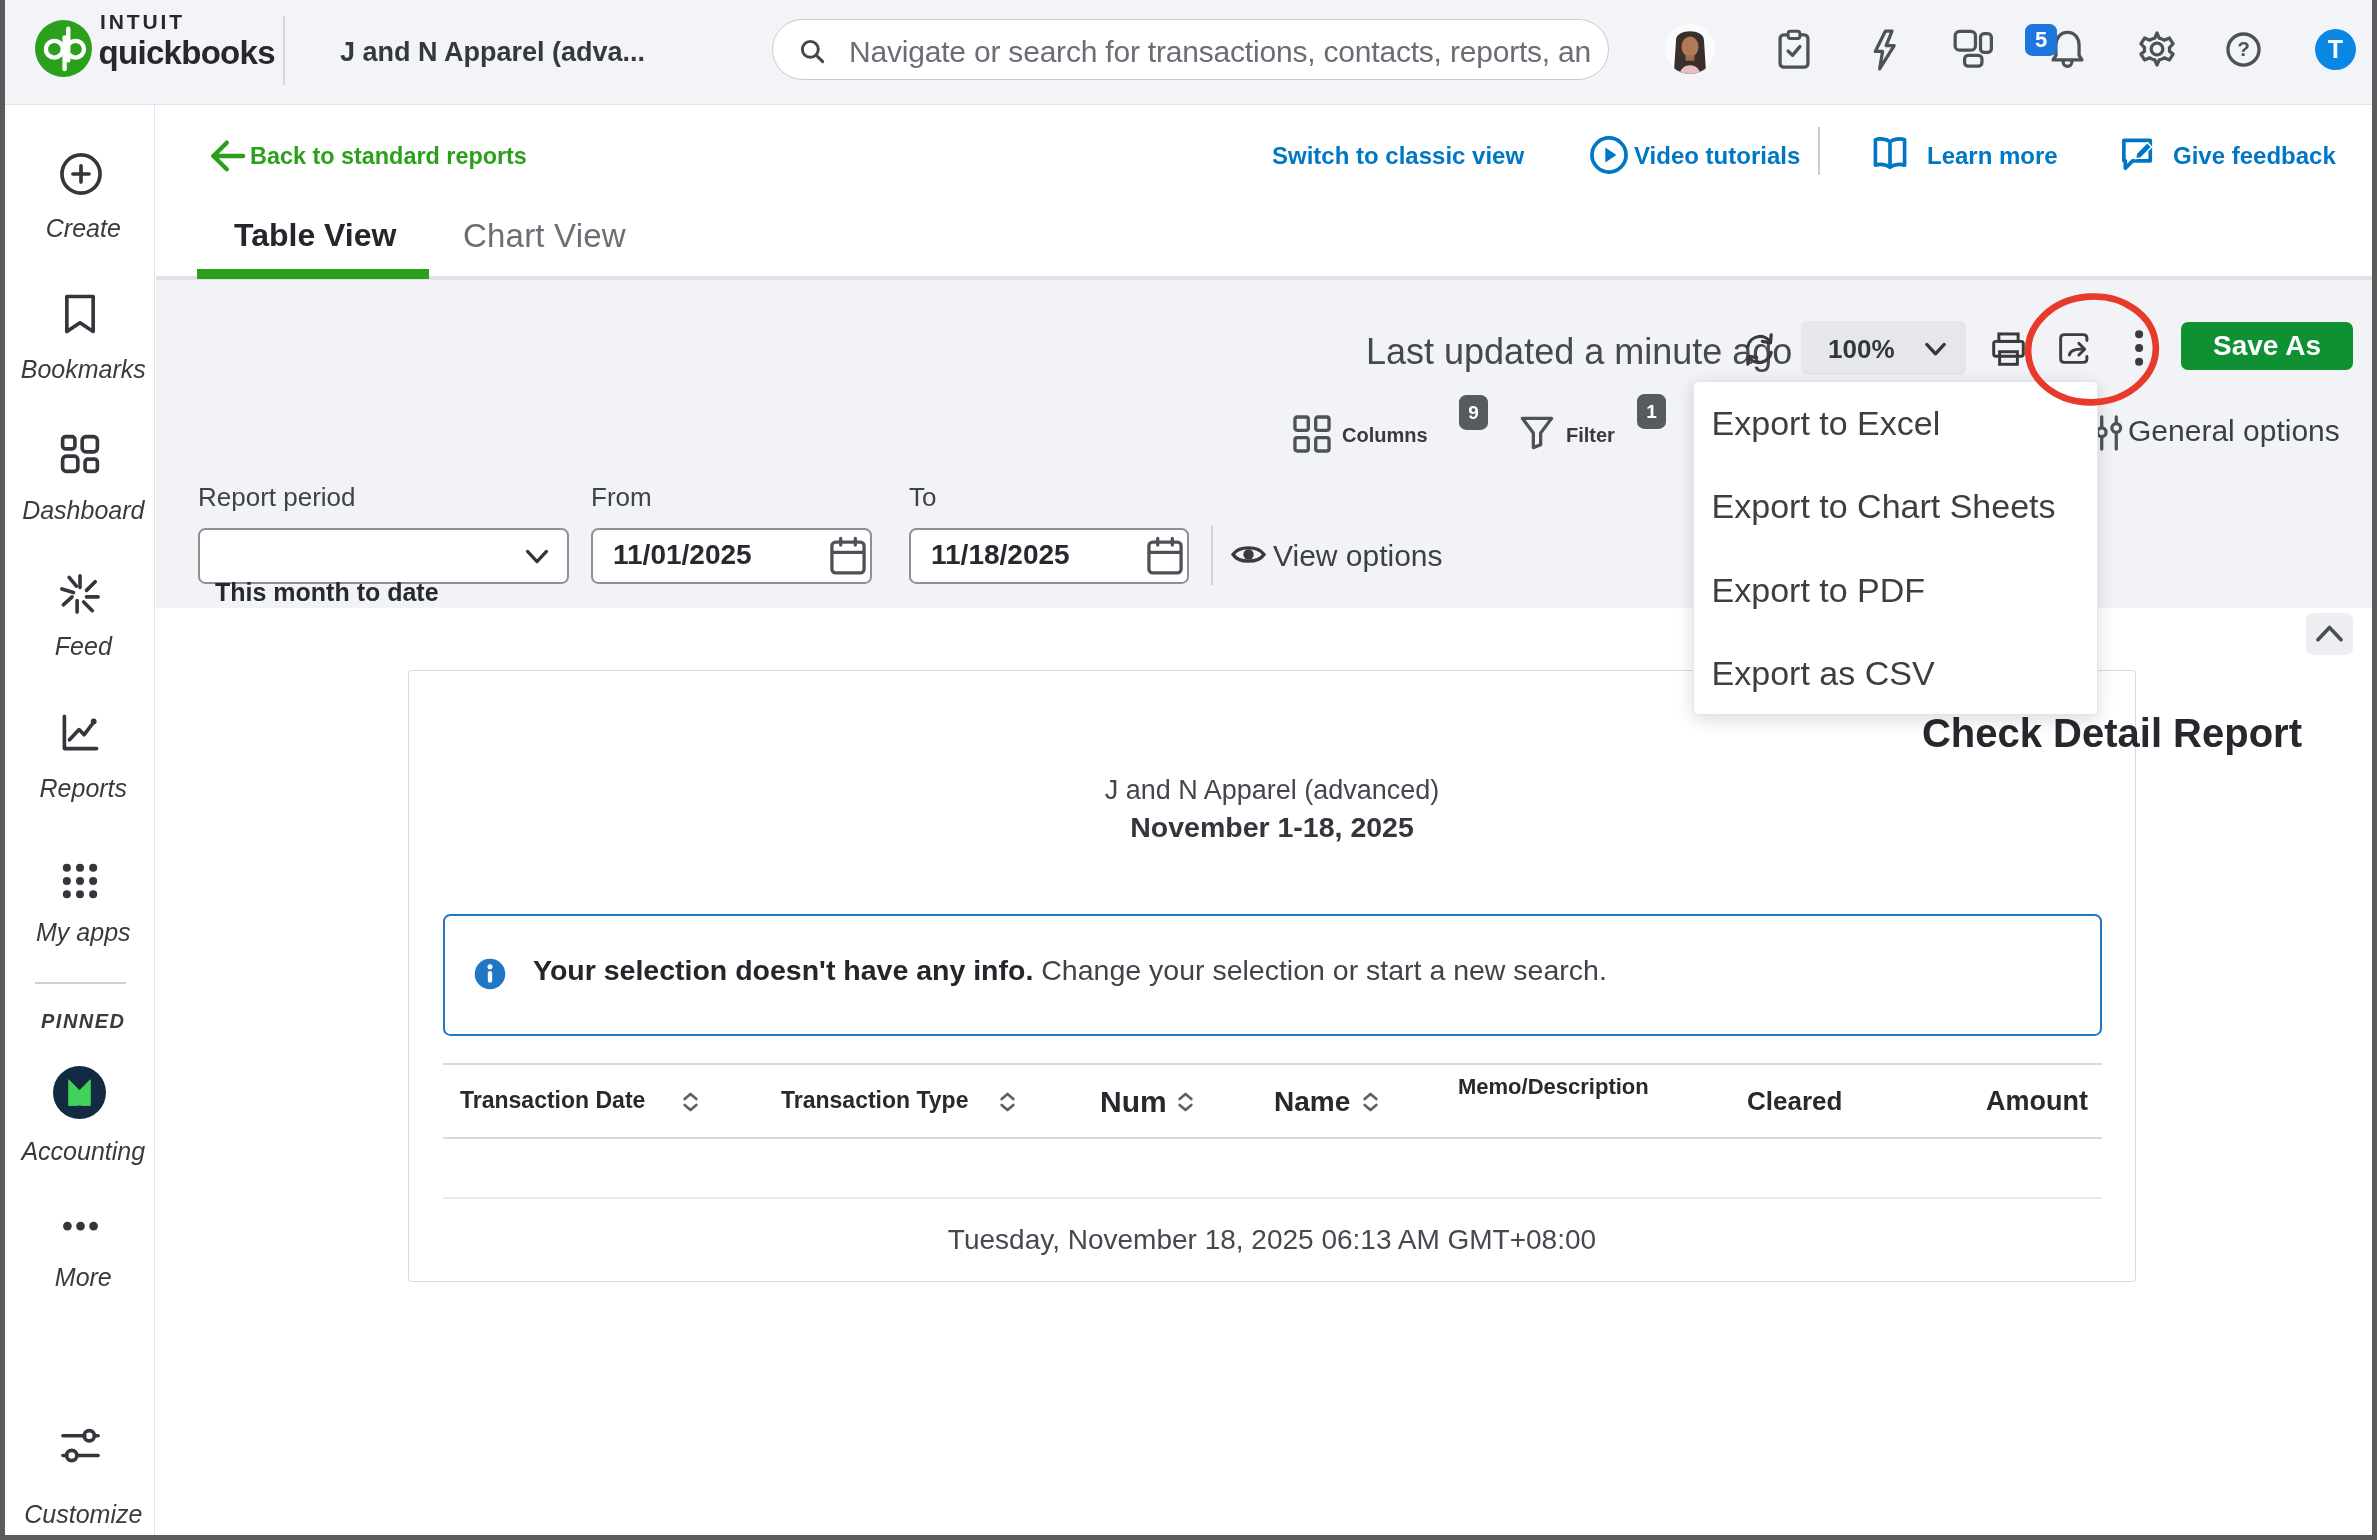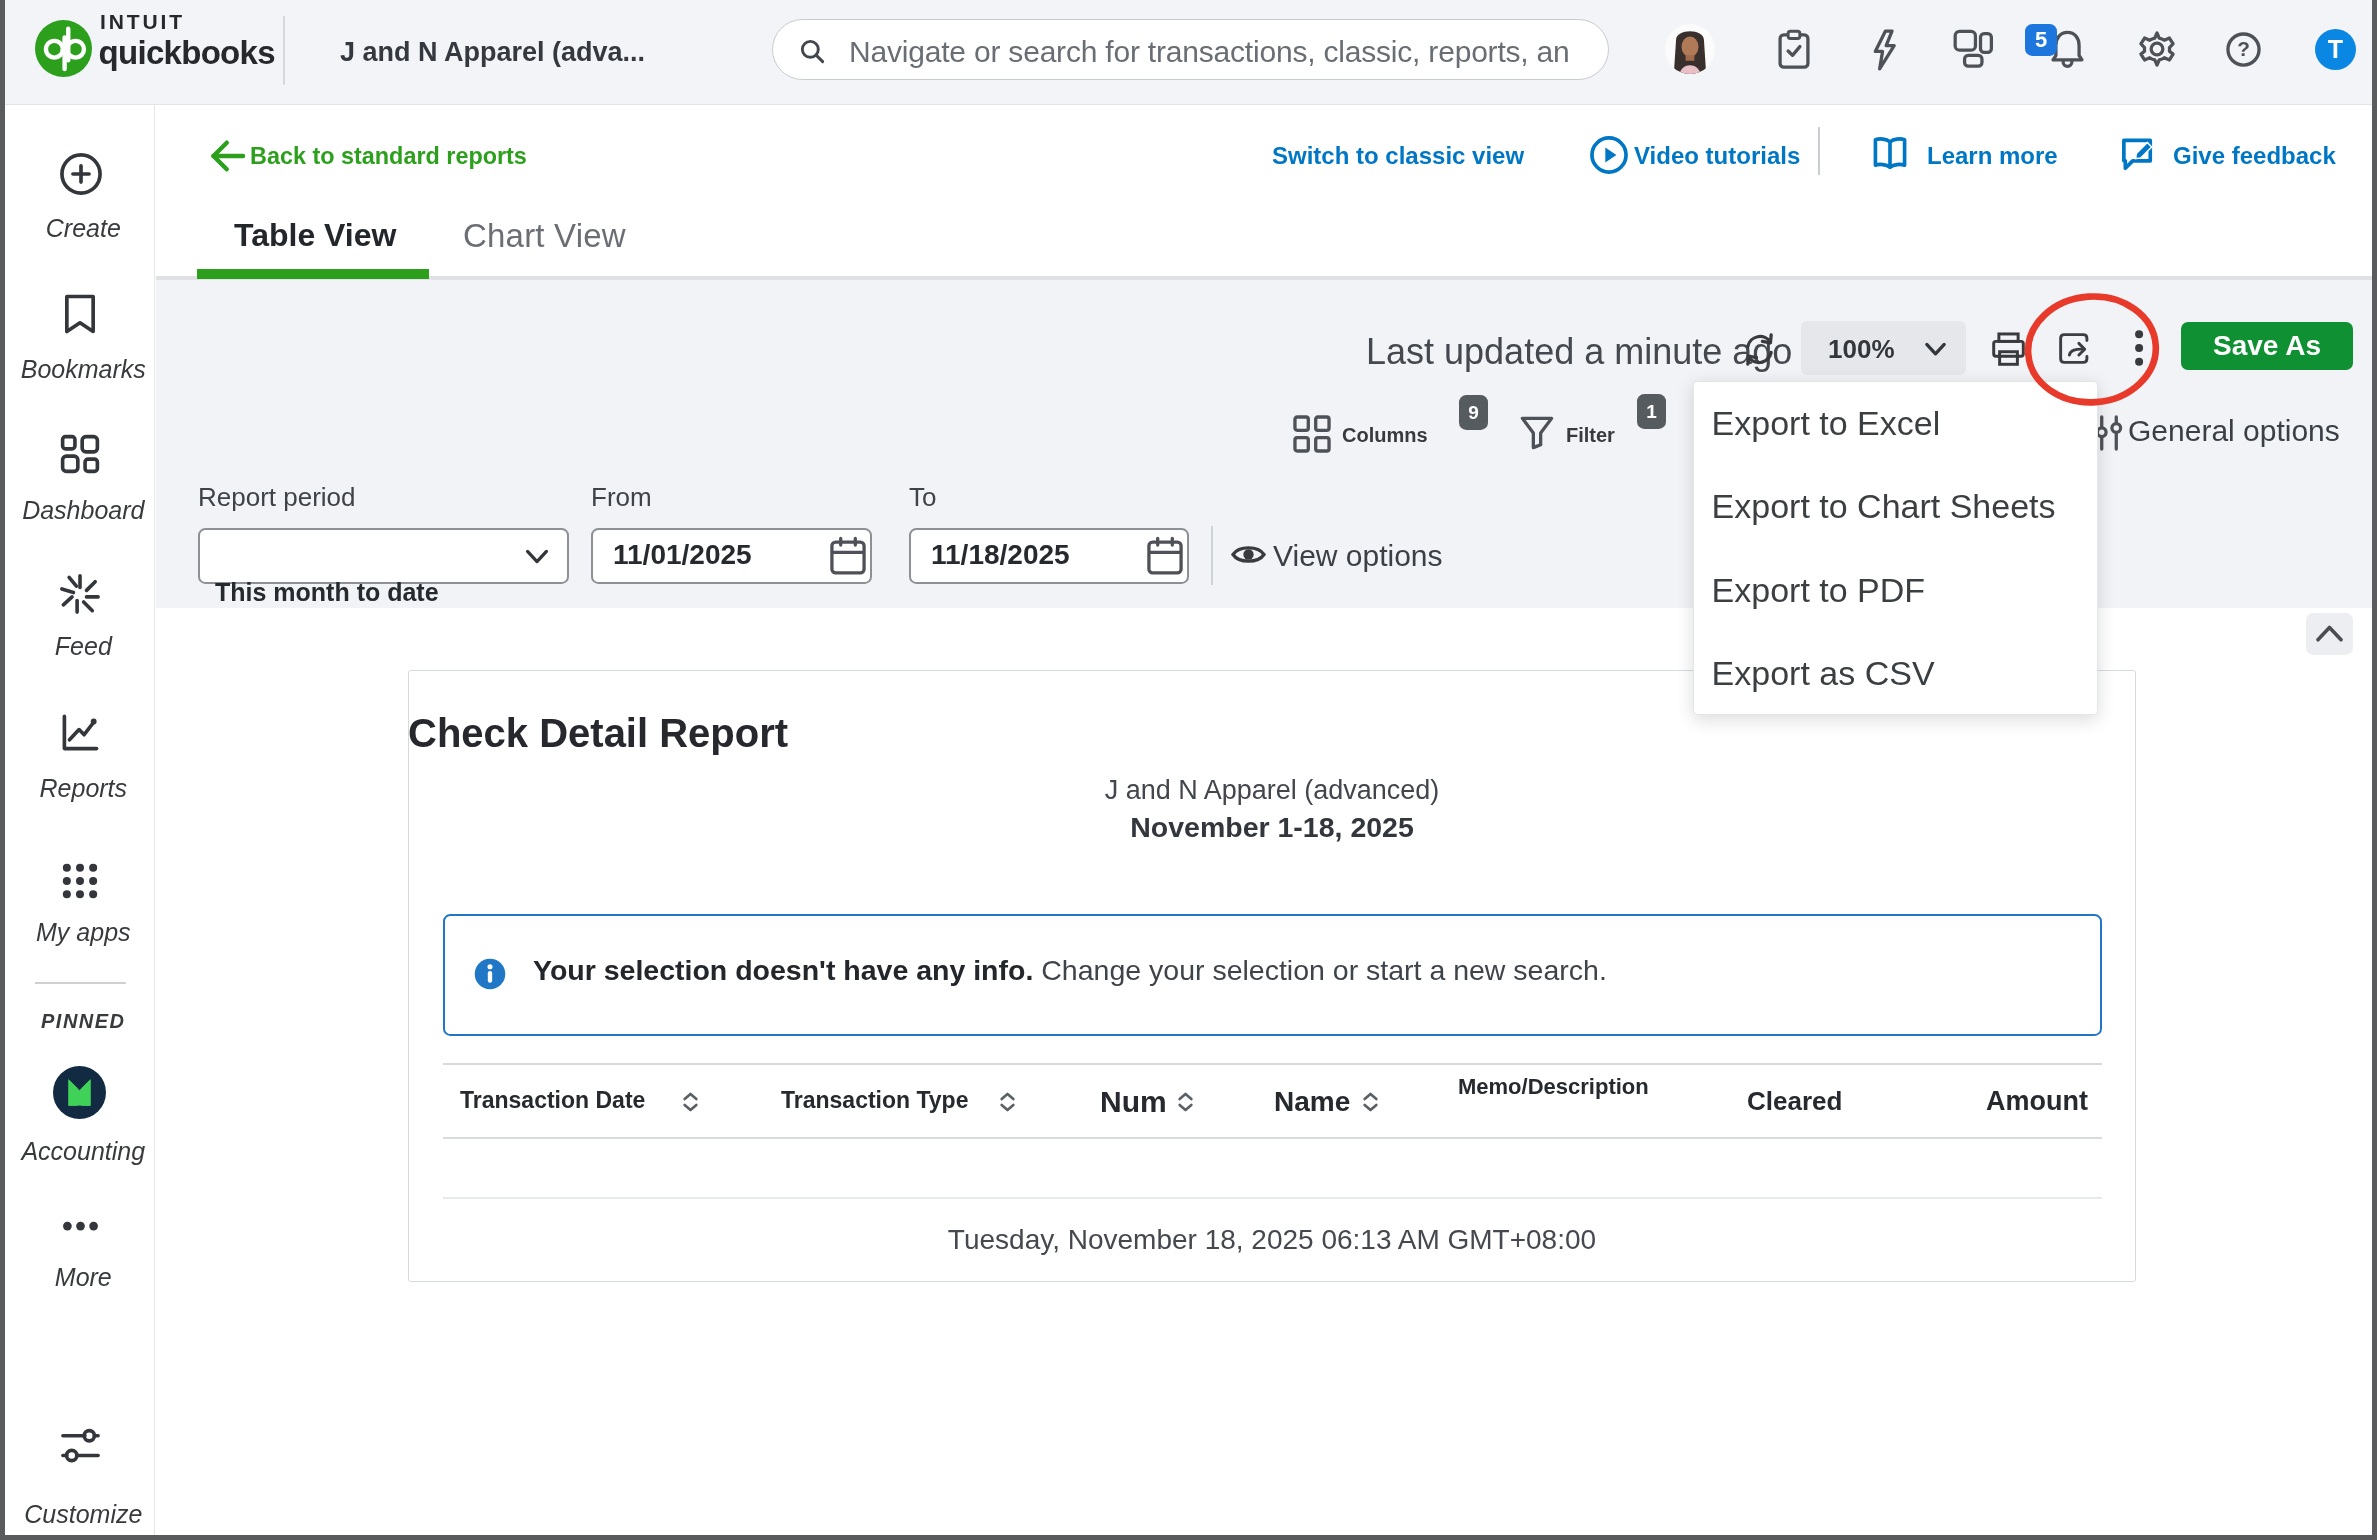--- a/index.html
+++ b/index.html
@@ -69,21 +69,21 @@
     <div class="l1">INTUIT</div>
     <div class="l2">quickbooks</div>
   </div>
   <div id="tdiv" class="abs" style="z-index:11"></div>
   <div id="company" class="abs" style="z-index:11">J and N Apparel (adva...</div>
   <div id="search" class="abs" style="z-index:11"></div>
   <svg class="abs" style="left:798px;top:37px;z-index:12" width="29" height="29" viewBox="0 0 40 40">
     <circle cx="17" cy="17" r="11" fill="none" stroke="#43464c" stroke-width="4"></circle>
     <line x1="25" y1="25" x2="34" y2="34" stroke="#43464c" stroke-width="4" stroke-linecap="round"></line>
   </svg>
-  <div id="searchph" class="abs" style="z-index:12">Navigate or search for transactions, classic, reports, an</div>
+  <div id="searchph" class="abs" style="z-index:12">Navigate or search for transactions, contacts, reports, an</div>
   <div id="topicons" class="abs" style="z-index:12">
 
     <svg class="abs" style="left:1665px;top:24px;" width="50" height="50" viewBox="0 0 68 68">
       <defs>
           <clipPath id="avc">
             <circle cx="34" cy="34" r="34"></circle>
           </clipPath>
         </defs>
       <g clip-path="url(#avc)">
         <rect width="68" height="68" fill="#fbfbfc"></rect>
@@ -357,21 +357,21 @@
   <div class="intxt abs" style="left:931px;font-size:28px;">11/18/2025</div>
   <div class="abs" style="left:1211px;top:526px;width:1.5px;height:59px;background:#cfd2d6;z-index:6"></div>
   <div class="abs" style="left:1273px;top:539px;font-size:30px;color:#3c3f45;z-index:6">View options</div>
 
   <div id="chevbtn" class="abs"></div>
   <svg class="abs" style="left:2312px;top:621px;z-index:5" width="35" height="26" viewBox="0 0 48 36">
     <polyline points="8,26 24,9 40,26" fill="none" stroke="#4a4d52" stroke-width="5" stroke-linecap="round" stroke-linejoin="round"></polyline>
   </svg>
 
   <div id="card" class="abs"></div>
-  <div class="abs" style="left:408px;top:711px;width:1894px;text-align:left;font-size:40px;font-weight:bold;color:#26282e;z-index:5">Check Detail Report</div>
+  <div class="abs" style="left:408px;top:711px;width:1894px;text-align:right;font-size:40px;font-weight:bold;color:#26282e;z-index:5">Check Detail Report</div>
   <div class="abs" style="left:408px;top:775px;width:1728px;text-align:center;font-size:27px;color:#43464c;z-index:5">J and N Apparel (advanced)</div>
   <div class="abs" style="left:408px;top:811px;width:1728px;text-align:center;font-size:28.5px;font-weight:600;color:#33363c;z-index:5">November 1-18, 2025</div>
 
   <div id="alert" class="abs"></div>
   <svg class="abs" style="left:474px;top:958px;z-index:5" width="32" height="32" viewBox="0 0 44 44">
     <circle cx="22" cy="22" r="21" fill="#2077c5"></circle>
     <rect x="19" y="18" width="6" height="16" rx="3" fill="#fff"></rect>
     <circle cx="22" cy="12" r="3.5" fill="#fff"></circle>
   </svg>
   <div class="abs" style="left:533px;top:954px;font-size:28.5px;color:#3f434a;z-index:5"><b style="color:#23262b">Your selection doesn't have any info.</b> Change your selection or start a new search.</div>

